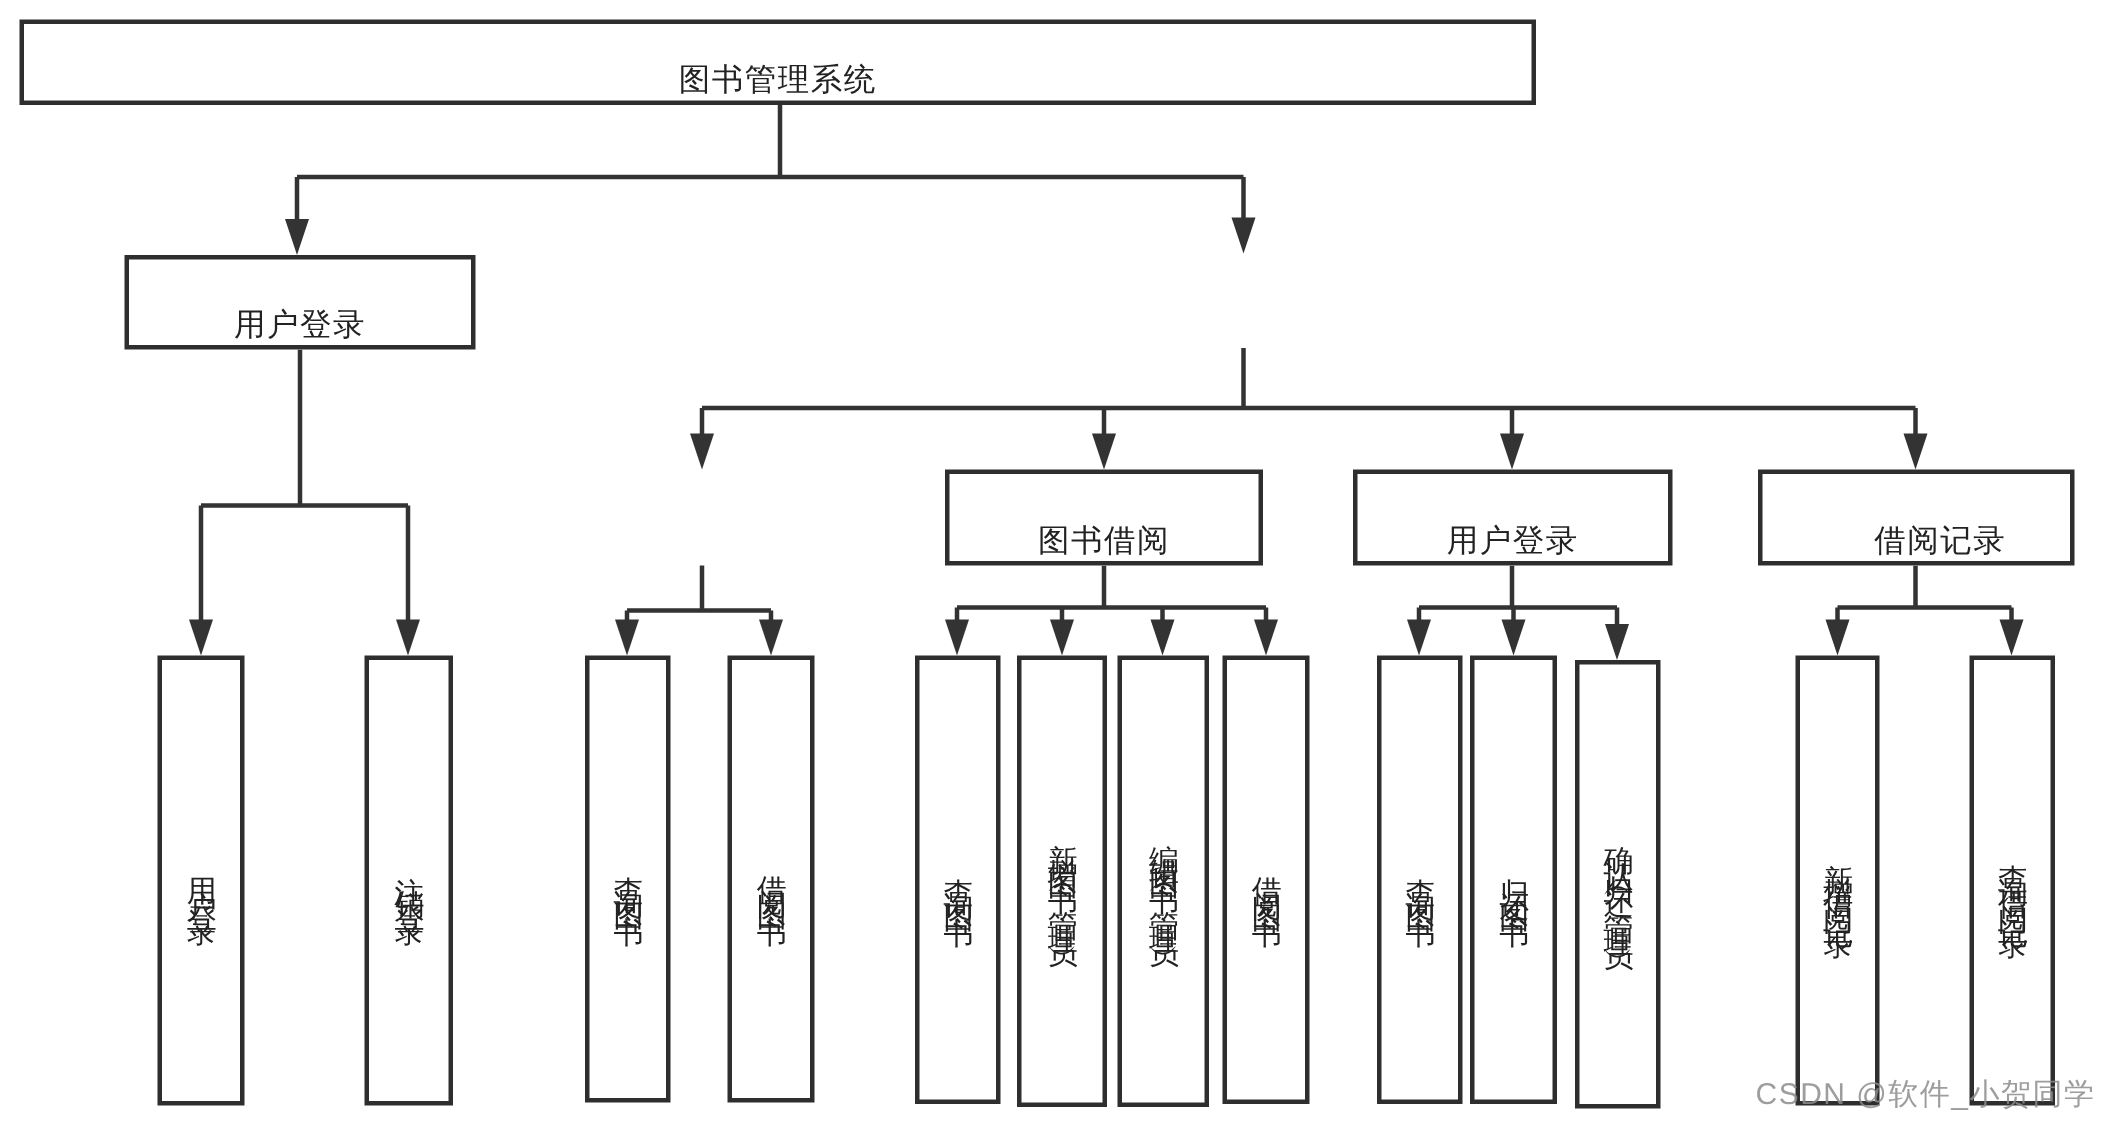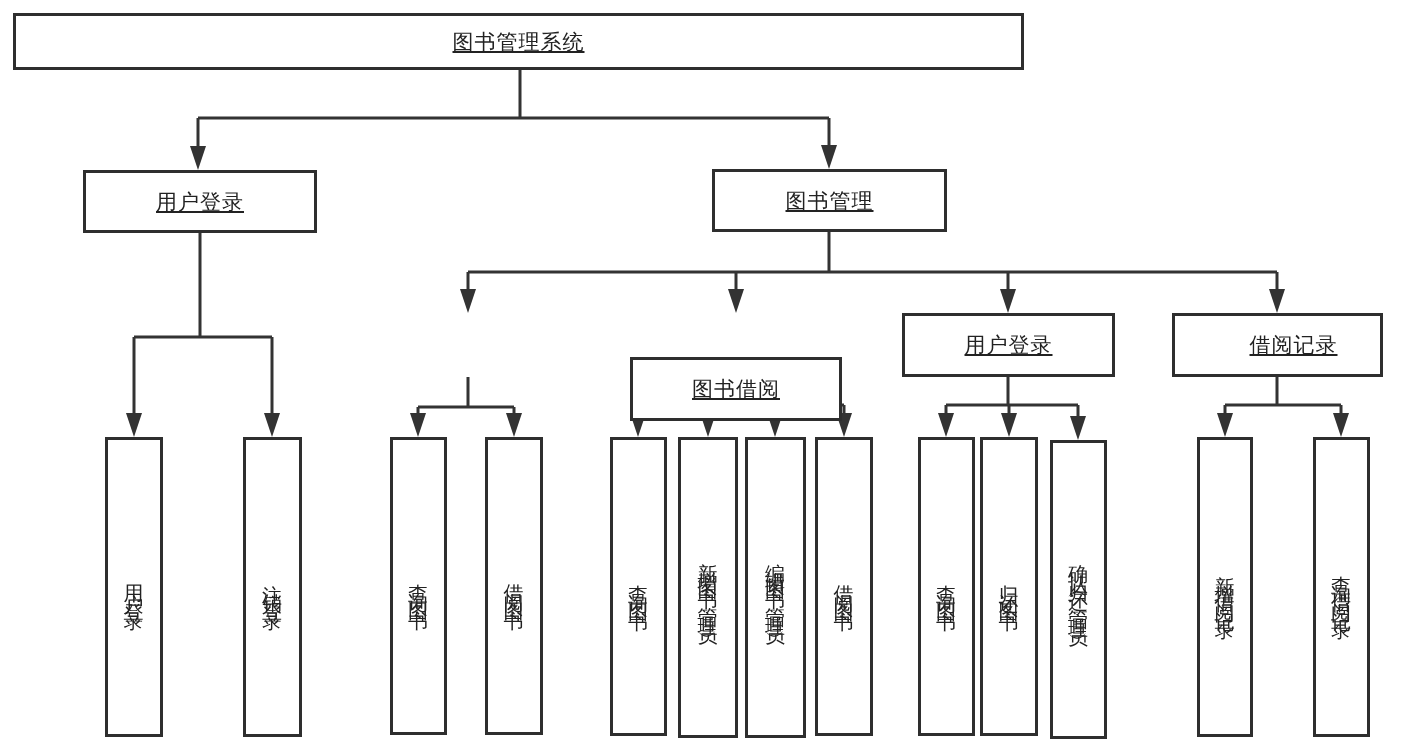--- a/index.html
+++ b/index.html
@@ -3,22 +3,22 @@
 <meta charset="utf-8">
 <style>
   html,body{margin:0;padding:0;background:#fff;}
   #canvas{
     position:relative;width:1405px;height:747px;background:#ffffff;
     font-family:"Liberation Sans",sans-serif;color:#222;overflow:hidden;
   }
   #wires{position:absolute;left:0;top:0;width:1405px;height:747px;}
   .node{
     position:absolute;box-sizing:border-box;background:#ffffff;
-    border:3px solid #2e2e2e;display:flex;align-items:center;justify-content:center;
-    font-size:21px;color:#222;letter-spacing:1px;text-decoration:underline;
+    border:3px solid #2e2e2e;display:flex;align-items:flex-end;justify-content:center;
+    font-size:21px;color:#222;letter-spacing:1px;
   }
   .vnode{
     position:absolute;box-sizing:border-box;background:#ffffff;
     border:3px solid #2e2e2e;display:flex;align-items:center;justify-content:center;
     color:#222;
   }
   .vnode span{
     writing-mode:vertical-rl;text-orientation:mixed;
     font-size:20px;letter-spacing:9px;line-height:1;white-space:nowrap;
   }
@@ -92,25 +92,22 @@
     </g>
   </svg>
 
   <div class="node" style="left:13px;top:13px;width:1011px;height:57px;">
     <span>图书管理系统</span>
   </div>
 
   <div class="node" style="left:83px;top:170px;width:234px;height:63px;">
     <span>用户登录</span>
   </div>
-  <div class="node" style="left:712px;top:169px;width:235px;height:63px;">
-    <span>图书管理</span>
-  </div>
 
-  <div class="node" style="left:630px;top:313px;width:212px;height:64px;margin-top:44px;">
+  <div class="node" style="left:630px;top:313px;width:212px;height:64px;">
     <span>图书借阅</span>
   </div>
   <div class="node" style="left:902px;top:313px;width:213px;height:64px;">
     <span>用户登录</span>
   </div>
   <div class="node" style="left:1172px;top:313px;width:211px;height:64px;padding-left:32px;">
     <span>借阅记录</span>
   </div>
 
   <div class="vnode" style="left:105px;top:437px;width:58px;height:300px;">
@@ -150,14 +147,15 @@
     <span>确认归还（管理员）</span>
   </div>
 
   <div class="vnode" style="left:1197px;top:437px;width:56px;height:300px;">
     <span>新增借阅记录</span>
   </div>
   <div class="vnode" style="left:1313px;top:437px;width:57px;height:300px;">
     <span>查询借阅记录</span>
   </div>
 
+  <div id="watermark">CSDN @软件_小贺同学</div>
 
 </div>
 
 </body></html>

